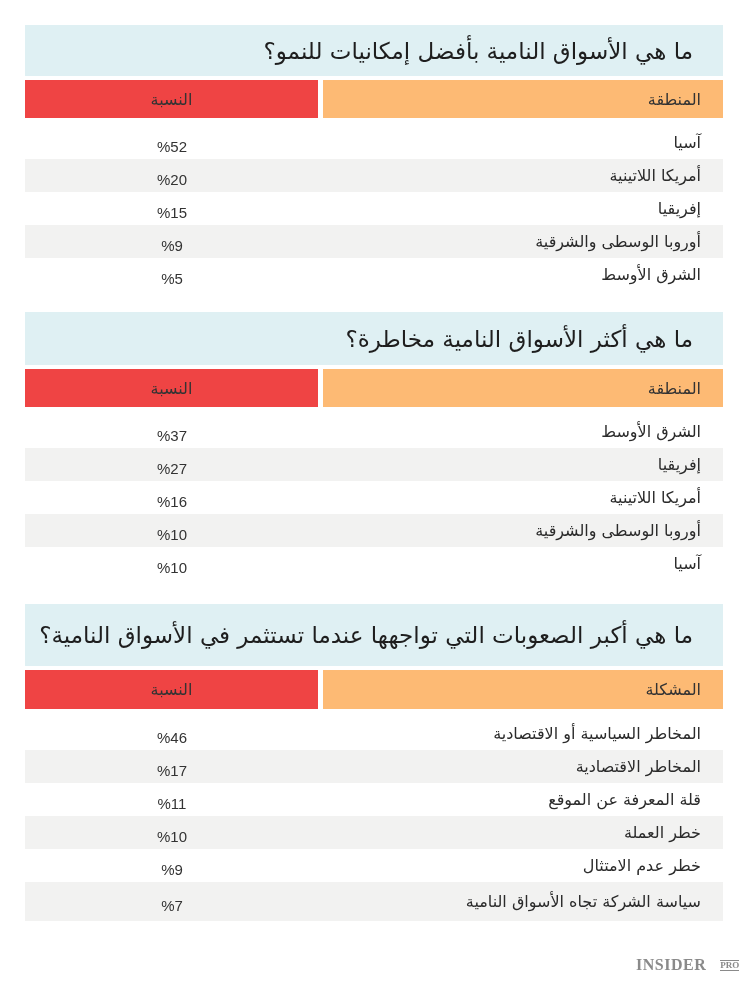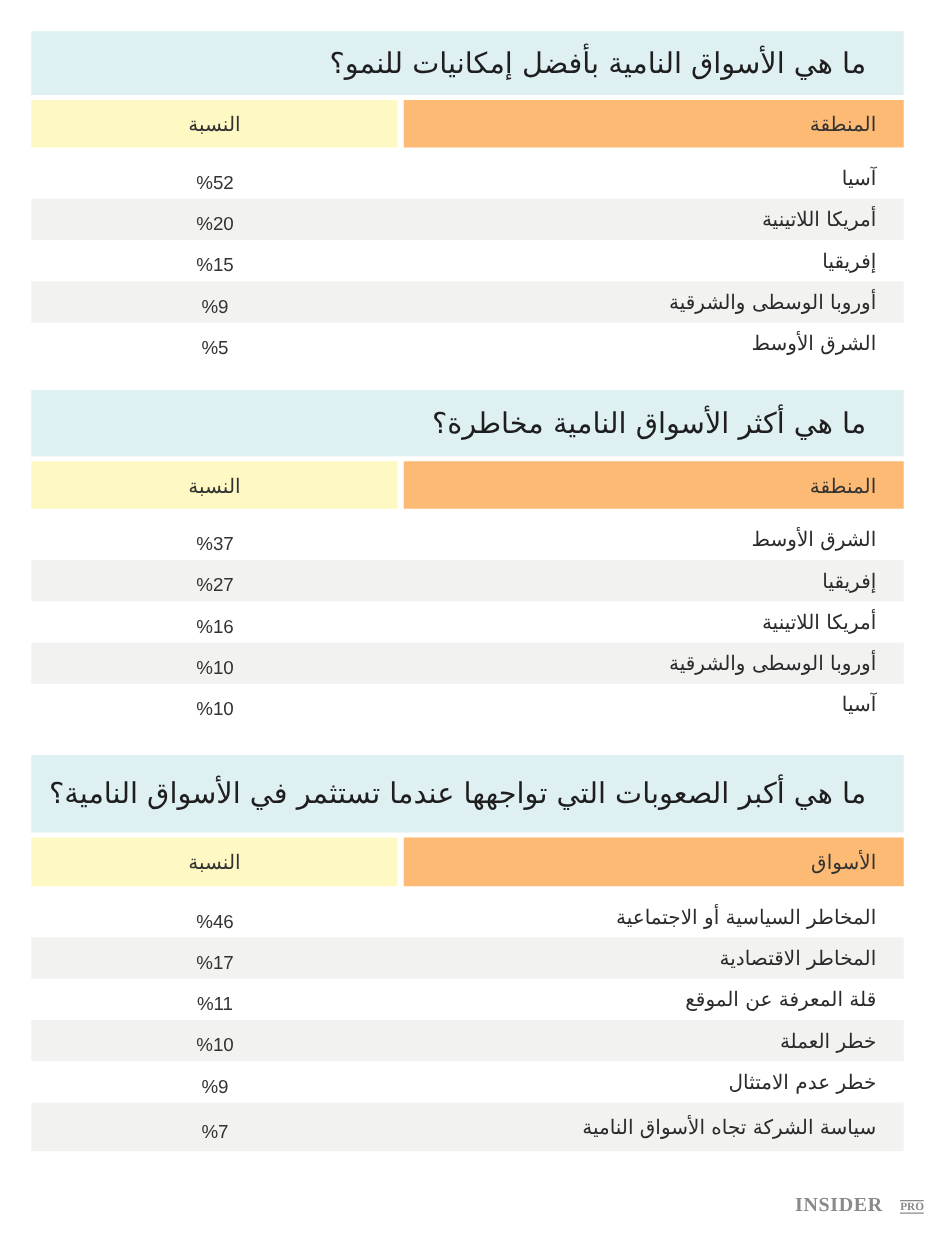--- a/index.html
+++ b/index.html
@@ -35,21 +35,21 @@
     position: relative;
     height: 38px;
     margin-top: 4px;
   }
   .hdr-pct {
     position: absolute;
     left: 0;
     top: 0;
     width: 293px;
     height: 38px;
-    background: #fef9c3;
+    background: #ef4444;
     display: flex;
     align-items: center;
     justify-content: center;
     direction: rtl;
     font-size: 16px;
     color: #333;
   }
   .hdr-cat {
     position: absolute;
     left: 298px;
@@ -190,25 +190,25 @@
     </div>
   </div>
 </div>
 
 <div class="section" style="top:604px;">
   <div class="title-band" style="height:62px;">
     <span>ما هي أكبر الصعوبات التي تواجهها عندما تستثمر في الأسواق النامية؟</span>
   </div>
   <div class="header-band" style="height:39px;">
     <div class="hdr-pct" style="height:39px;">النسبة</div>
-    <div class="hdr-cat" style="height:39px;">الأسواق</div>
+    <div class="hdr-cat" style="height:39px;">المشكلة</div>
   </div>
   <div class="rows">
     <div class="row">
-      <span class="cat">المخاطر السياسية أو الاجتماعية</span>
+      <span class="cat">المخاطر السياسية أو الاقتصادية</span>
       <span class="pct">%46</span>
     </div>
     <div class="row striped">
       <span class="cat">المخاطر الاقتصادية</span>
       <span class="pct">%17</span>
     </div>
     <div class="row">
       <span class="cat">قلة المعرفة عن الموقع</span>
       <span class="pct">%11</span>
     </div>

